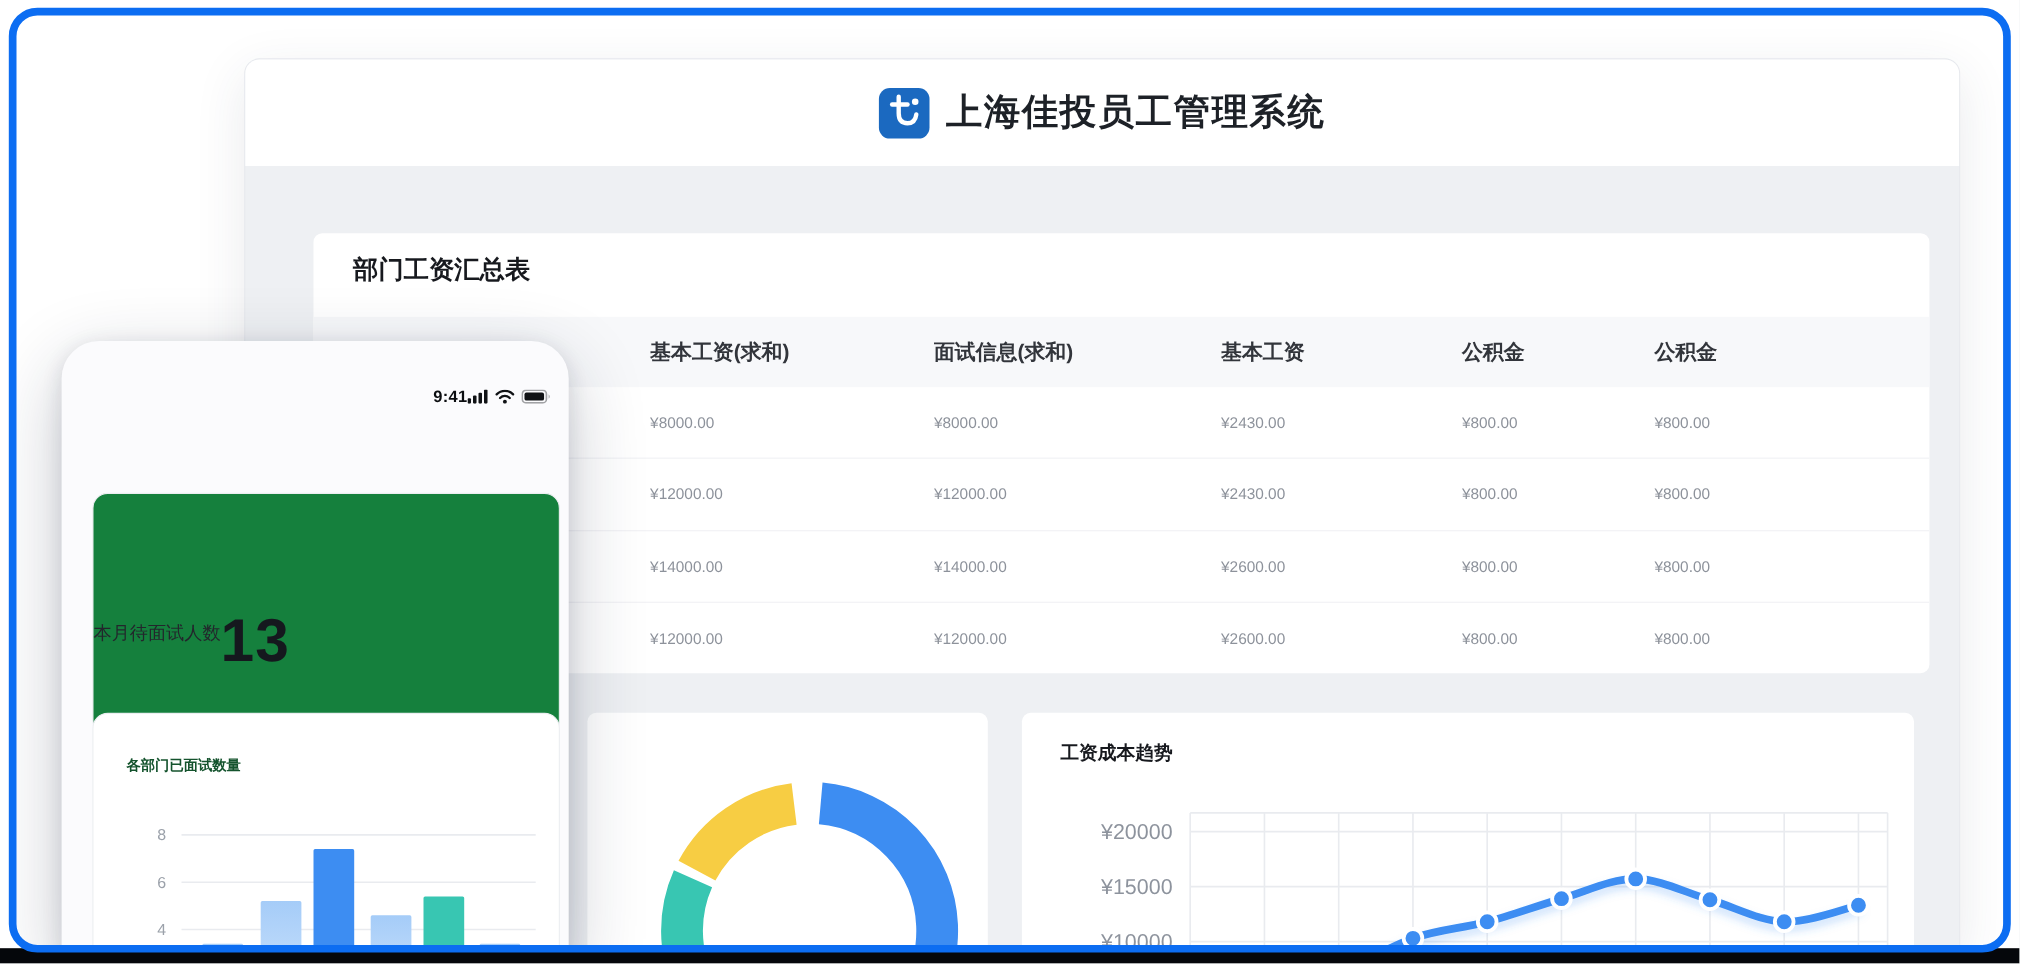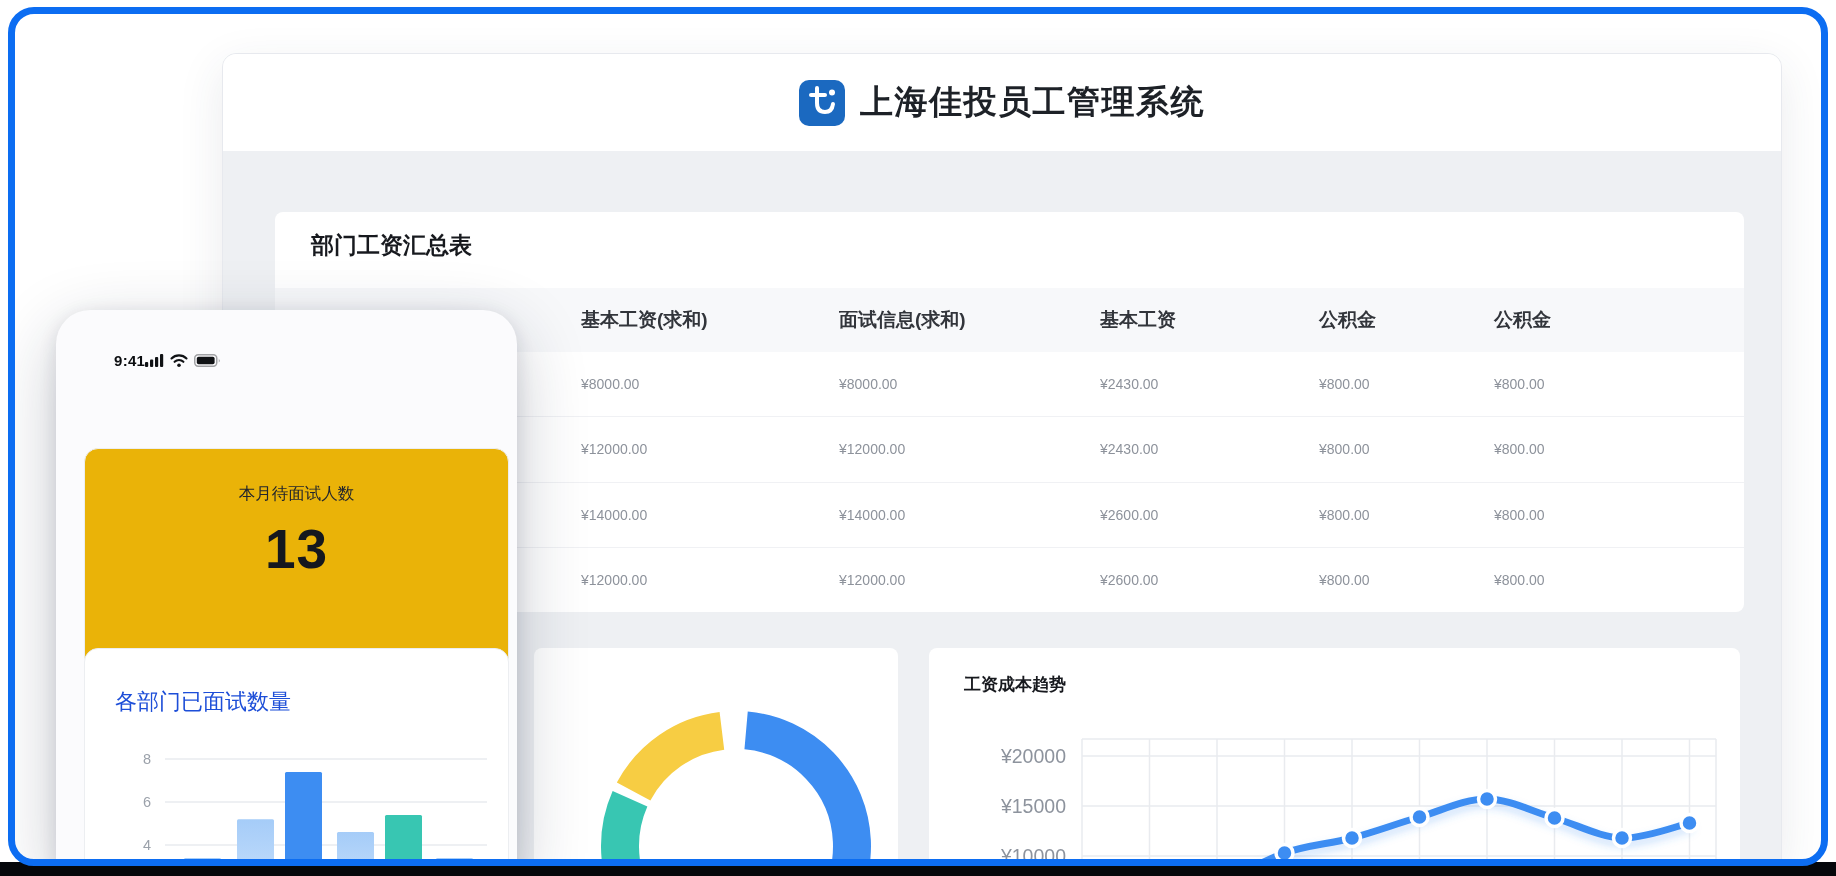--- a/index.html
+++ b/index.html
@@ -28,21 +28,21 @@
     position:absolute; left:0; top:0; right:0; height:97px;
     background:#fff; border-radius:13px 13px 0 0;
     display:flex; align-items:center; justify-content:center; gap:15px;
   }
   .logo { width:46px; height:46px; border-radius:10px; background:#1b69c0; flex:0 0 auto; }
   .win-title { font-size:33px; font-weight:600; color:#1d2127; letter-spacing:1.5px; }
   .win-body { position:absolute; left:0; top:97px; right:0; bottom:0; }
 
   
   .table-card {
-    position:absolute; left:52px; top:61px; width:1469px; height:400px;
+    position:absolute; left:62px; top:61px; width:1469px; height:400px;
     background:#fff; border-radius:8px; overflow:hidden;
   }
   .table-title { position:absolute; left:36px; top:18px; font-size:23px; font-weight:600; color:#17191e; }
   .thead {
     position:absolute; left:0; right:0; top:76px; height:64px; background:#f7f8fa;
   }
   .thead span { position:absolute; top:50%; transform:translateY(-50%); font-size:19px; font-weight:700; color:#32353b; }
   .tbody { position:absolute; left:0; right:0; top:140px; bottom:0; display:flex; flex-direction:column; }
   .trow { position:relative; flex:1; }
   .trow + .trow { border-top:1px solid #f0f1f4; }
@@ -62,21 +62,21 @@
 
   
   .phone {
     position:absolute; left:56px; top:310px; width:461px; height:560px;
     background:#fbfbfd; border-radius:34px 34px 0 0;
     box-shadow:0 22px 70px rgba(25,35,60,.24), 0 4px 18px rgba(25,35,60,.12);
     z-index:10;
   }
   .status-row {
     position:absolute; left:28px; top:36px; width:425px; height:28px;
-    display:flex; align-items:center; justify-content:flex-start;
+    display:flex; align-items:center; justify-content:flex-end;
   }
   .status-time { margin-left:30px; font-size:15px; font-weight:600; color:#0b0d10; letter-spacing:.3px; }
   .status-icons { display:flex; align-items:center; gap:6px; margin-right:8px; }
   .nav-row { position:absolute; left:28px; top:72px; width:425px; height:46px; }
   .nav-title {
     position:absolute; left:0; right:0; top:50%; transform:translateY(-50%);
     text-align:center; font-size:19px; font-weight:600; color:#101216;
   }
   .capsule {
     position:absolute; right:7px; top:5px; width:90px; height:35px;
@@ -87,31 +87,31 @@
   .cap-half { flex:1; display:flex; align-items:center; justify-content:center; gap:3.5px; }
   .cap-divider { width:1px; height:19px; background:#e4e5e9; }
   .dot { background:#17181b; border-radius:50%; }
   .dot.s { width:4px; height:4px; } .dot.l { width:6px; height:6px; }
   .ring { width:17px; height:17px; border:1.8px solid #17181b; border-radius:50%;
           display:flex; align-items:center; justify-content:center; }
   .ring i { width:6.5px; height:6.5px; background:#17181b; border-radius:50%; }
 
   .stat-cards { position:absolute; left:28px; top:138px; width:425px; display:flex; gap:16px; }
   .stat-card {
-    flex:1; height:221px; background:#eab308; border:1.5px solid #eceef1; border-radius:14px;
-    display:flex; flex-direction:column; align-items:center; padding-top:34px;
+    flex:1; height:221px; background:#15803d; border:1.5px solid #eceef1; border-radius:14px;
+    display:flex; align-items:center; padding-top:34px;
   }
   .stat-label { font-size:16.5px; font-weight:500; color:#23262c; }
   .stat-value { margin-top:12px; font-size:55px; font-weight:700; color:#15181e; letter-spacing:1px; }
 
   .phone-chart-card {
     position:absolute; left:28px; top:338px; width:425px; height:252px;
     background:#fff; border:1.5px solid #eceef1; border-radius:14px; overflow:hidden;
   }
-  .pc-title { position:absolute; left:30px; top:38px; font-size:22px; font-weight:400; color:#1d4ed8; }
+  .pc-title { position:absolute; left:30px; top:38px; font-size:13px; font-weight:700; color:#14532d; }
   .phone-chart-card svg { position:absolute; left:0; top:0; }
 </style>
 </head>
 <body>
 
 <div class="black-strip"></div>
 
 <div class="frame">
   <div class="stage">
 

